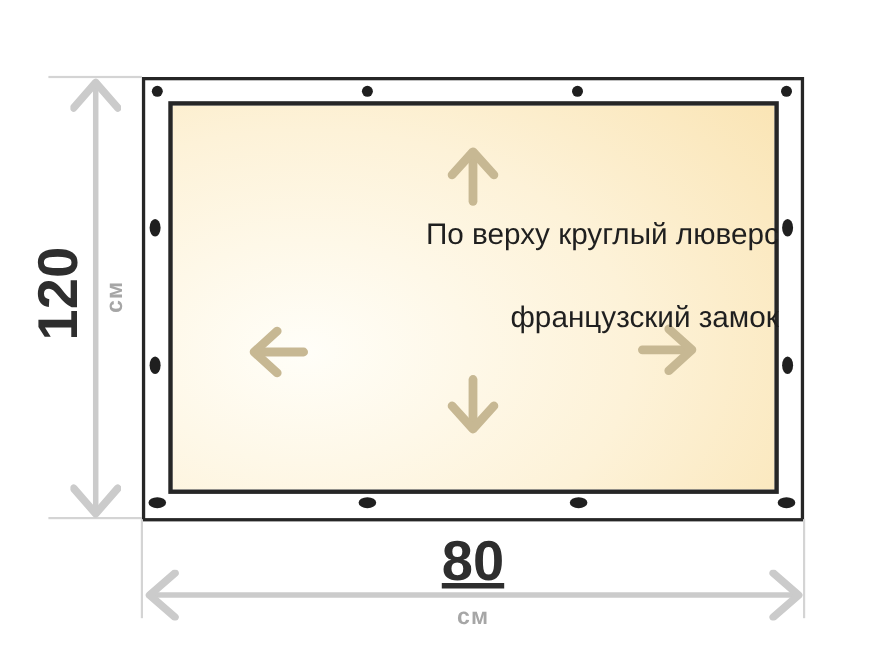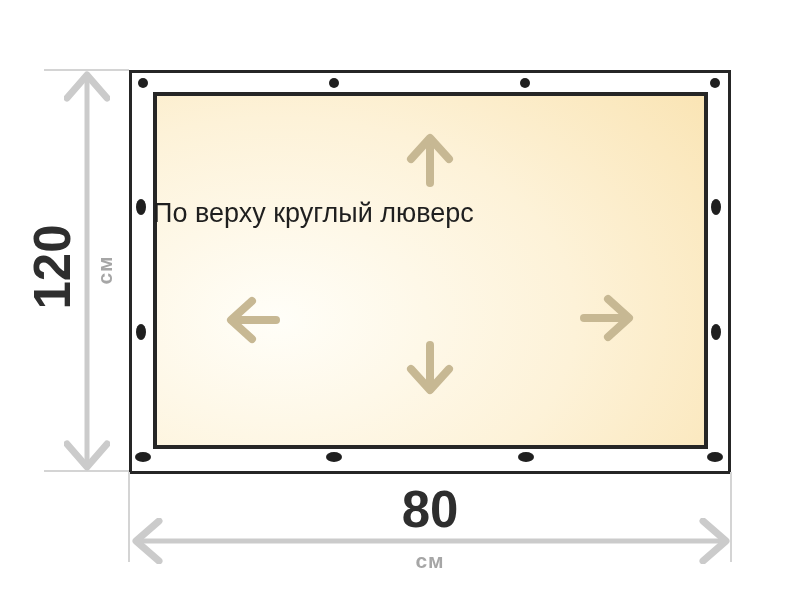--- a/index.html
+++ b/index.html
@@ -34,21 +34,21 @@
     background: #1f1f1f;
     border-radius: 50%;
   }
   .dot.round { width: 10px; height: 10px; }
   .dot.horiz { width: 16px; height: 10px; }
   .dot.vert  { width: 10px; height: 16px; }
 
   
   .note {
     left: 153px; width: 555px;
-    text-align: left;
+    text-align: right;
     color: #1f1f1f;
     font-size: 27px;
     line-height: 31px;
     font-weight: 400;
   }
 
   
   .dim-number {
     font-weight: 700;
     font-size: 51px;
@@ -110,20 +110,21 @@
 </svg>
 <svg class="abs" style="left:578px; top:293px;" width="58" height="50" viewBox="0 0 58 50">
   <g fill="none" stroke="#c7b893" stroke-width="8" stroke-linecap="round" stroke-linejoin="round">
     <path d="M49 25 L6 25"></path>
       <path d="M30 6 L51 25 L30 44"></path>
   </g>
 </svg>
 
 <div class="abs note" style="top:198px;">По верху круглый люверс</div>
 <div class="abs note" style="top:273px;">
+  <div>французский замок</div>
 </div>
 
 <div class="tick" style="left:44px; top:69px; width:85px; height:2px;"></div>
 <div class="tick" style="left:44px; top:470px; width:85px; height:2px;"></div>
 <svg class="abs" style="left:64px; top:70px;" width="46" height="402" viewBox="0 0 46 402">
   <g fill="none" stroke="#cbcbcb" stroke-linecap="round" stroke-linejoin="round">
     <path d="M23 8 L23 394" stroke-width="5"></path>
     <path d="M3 28 L23 5 L43 28" stroke-width="7"></path>
     <path d="M3 374 L23 397 L43 374" stroke-width="7"></path>
   </g>
@@ -133,14 +134,14 @@
 
 <div class="tick" style="left:128px; top:472px; width:2px; height:90px;"></div>
 <div class="tick" style="left:730px; top:472px; width:2px; height:90px;"></div>
 <svg class="abs" style="left:131px; top:518px;" width="600" height="46" viewBox="0 0 600 46">
   <g fill="none" stroke="#cbcbcb" stroke-linecap="round" stroke-linejoin="round">
     <path d="M8 23 L592 23" stroke-width="5"></path>
     <path d="M28 3 L5 23 L28 43" stroke-width="7"></path>
     <path d="M572 3 L595 23 L572 43" stroke-width="7"></path>
   </g>
 </svg>
-<div class="abs dim-number" style="left:330px; top:486px; width:200px; height:48px; line-height:48px;">80</div>
+<div class="abs dim-number" style="left:330px; top:486px; width:200px; height:48px; line-height:48px;text-decoration:underline;">80</div>
 <div class="abs dim-unit" style="left:380px; top:549px; width:100px; height:24px; line-height:24px;">см</div>
 
 </body></html>

